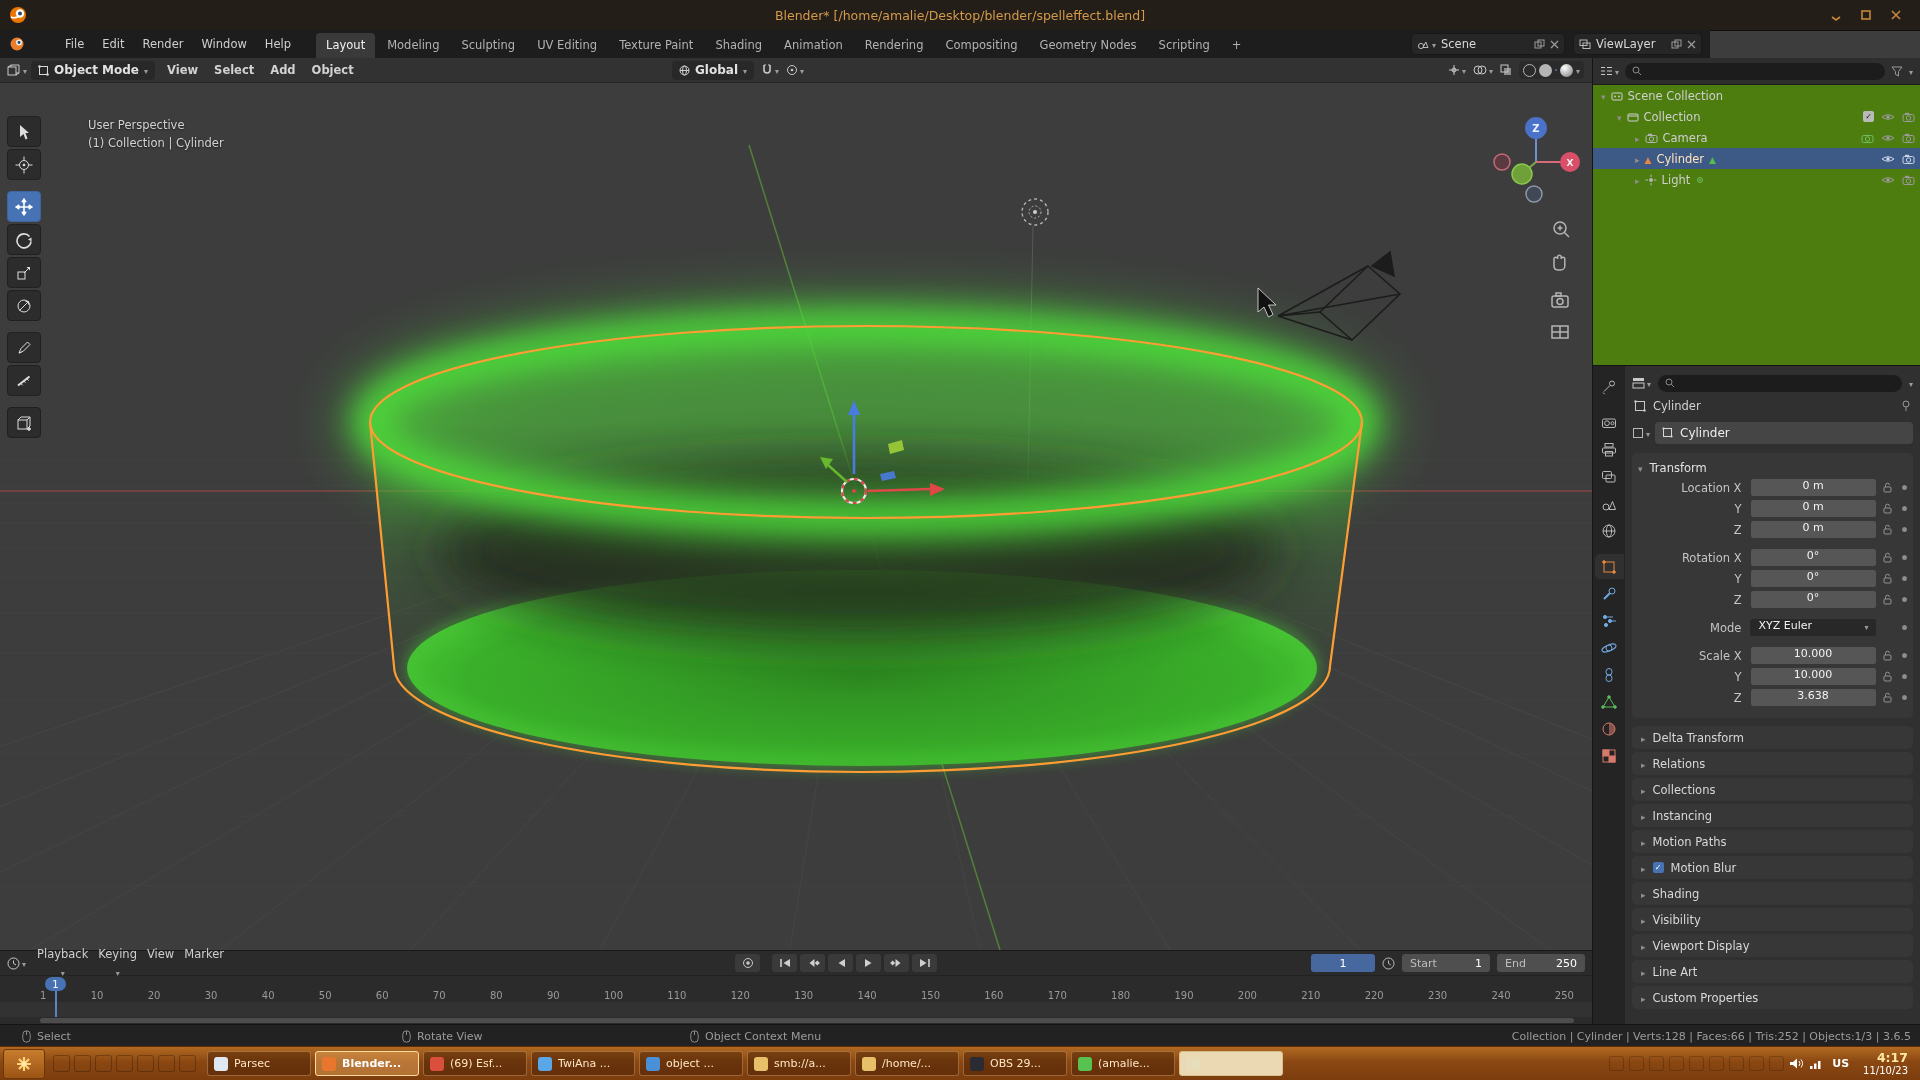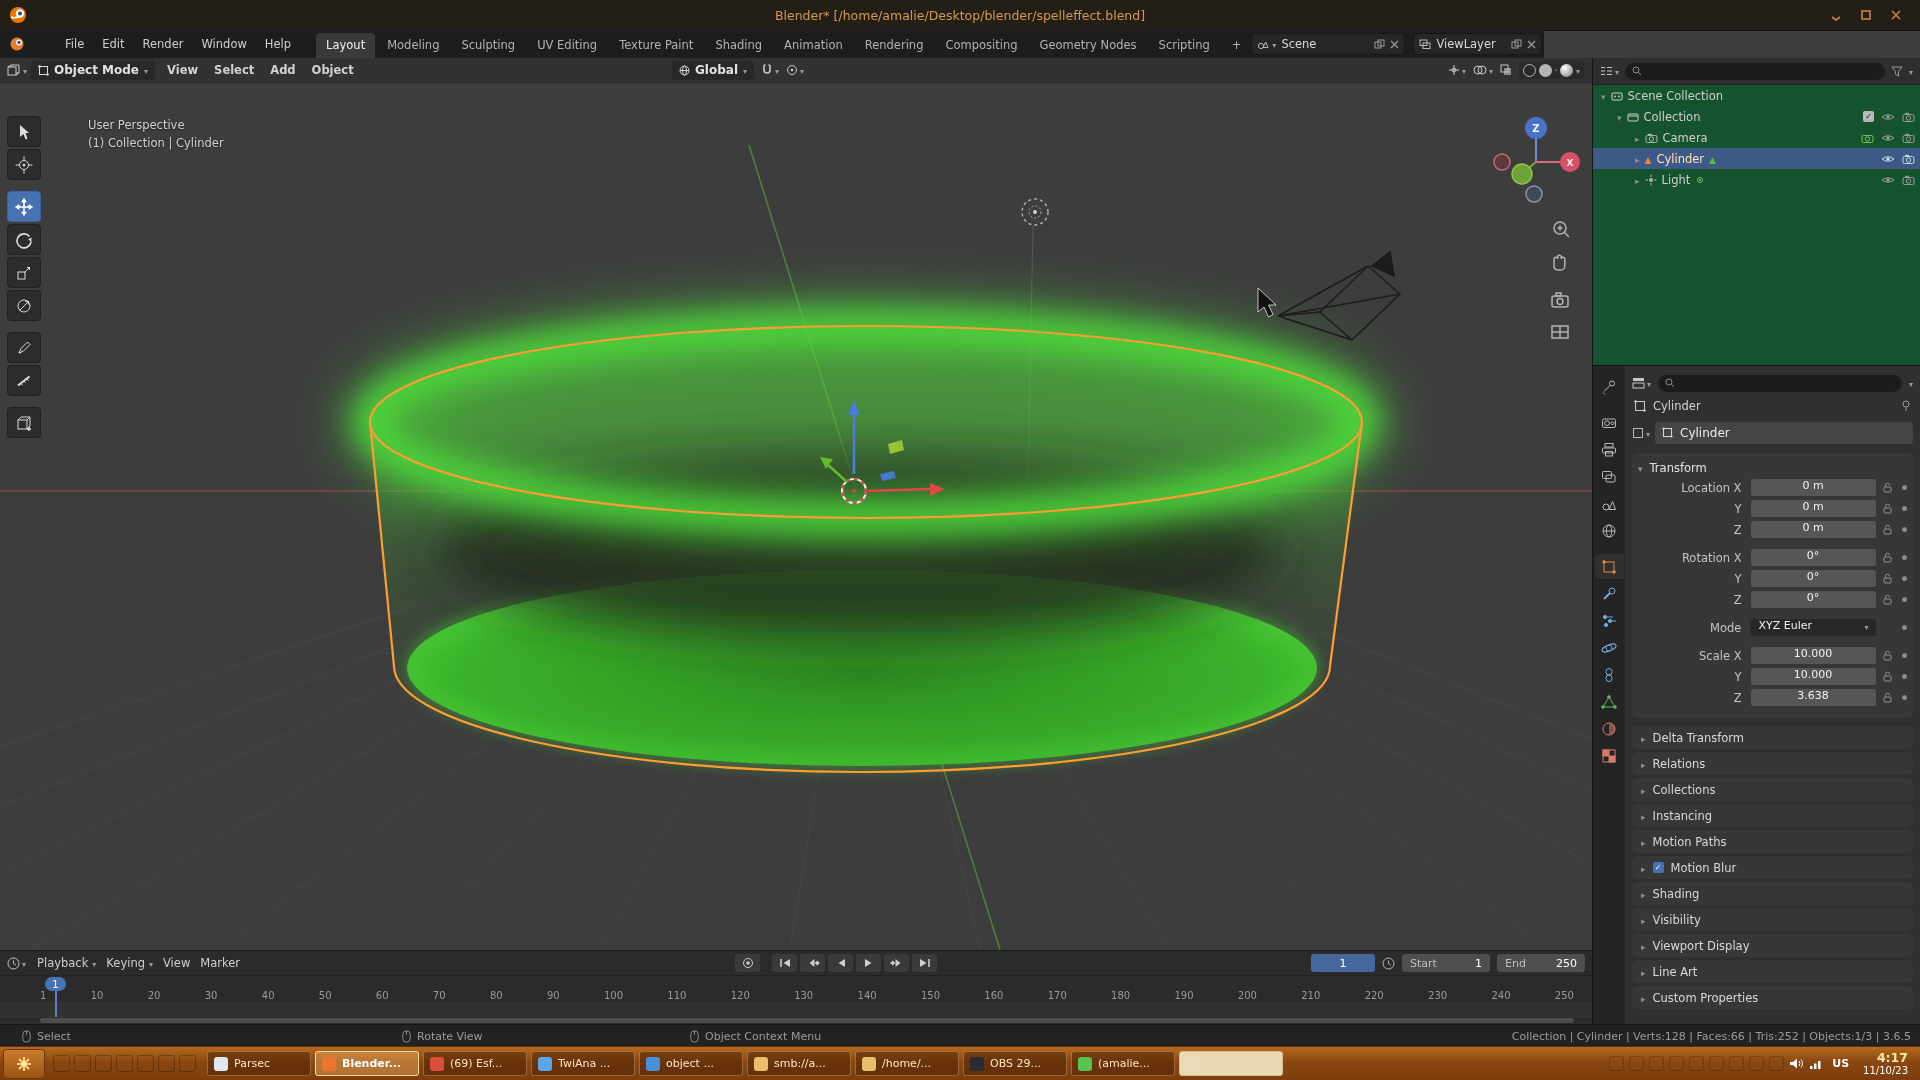--- a/index.html
+++ b/index.html
@@ -7,21 +7,21 @@
        font-family:"DejaVu Sans","Liberation Sans",sans-serif;font-size:12px;color:#d4d4d4;}
   svg{display:block}
   
   .titlebar{position:absolute;left:0;top:0;width:1920px;height:30px;background:#241e19;border-bottom:1px solid #110d09;}
   .tb-title{position:absolute;left:0;right:0;top:0;height:30px;display:flex;align-items:center;justify-content:center;
             color:#d59a4b;font-size:12.5px;}
   .tb-logo{position:absolute;left:9px;top:6px;}
   .wbtns{position:absolute;right:16px;top:7px;display:flex;gap:14px;}
   .wbtn{width:16px;height:16px;display:flex;align-items:center;justify-content:center;}
   
-  .topbar{position:absolute;left:0;top:30px;width:1544px;height:28px;background:#1d1d1d;border-bottom:1px solid #131313;
+  .topbar{position:absolute;left:0;top:30px;width:1710px;height:28px;background:#1d1d1d;border-bottom:1px solid #131313;
           display:flex;align-items:center;}
   .menus{display:flex;margin-left:30px;}
   .menu{padding:4px 9px;color:#cfcfcf;font-size:11.5px;}
   .tabs{display:flex;gap:2px;margin-left:16px;align-items:flex-end;height:28px;}
   .tab{padding:5px 10px 6px;color:#b2b2b2;font-size:11.5px;border-radius:4px 4px 0 0;white-space:nowrap;}
   .tab.active{background:#3a3a3a;color:#f1f1f1;}
   .scene-chips{margin-left:auto;display:flex;gap:8px;margin-right:8px;}
   .chip{display:flex;align-items:center;background:#262626;border:1px solid #181818;border-radius:4px;height:20px;padding:0 5px;gap:5px;color:#d8d8d8;font-size:11.5px;}
   .chip .cv{margin-left:-2px;}
   .cv::after{content:"▾";font-size:8px;color:#9b9b9b;}
@@ -50,21 +50,21 @@
   
   .viewport{position:absolute;left:0;top:108px;width:1592px;height:842px;background:#3d3d3d;overflow:hidden;}
   .vp-canvas{position:absolute;left:0;top:0;}
   .vp-text{position:absolute;left:88px;top:8px;line-height:18px;color:#d2d2d2;font-size:11.5px;text-shadow:0 1px 2px rgba(0,0,0,.55);}
   .toolcol{position:absolute;left:7px;top:8px;width:34px;display:flex;flex-direction:column;}
   .tool{height:29px;margin-bottom:2px;background:rgba(43,43,43,.93);border:1px solid #202020;border-radius:4px;
         display:flex;align-items:center;justify-content:center;}
   .tool.active{background:#4772b3;border-color:#3d65a2;}
   .tgap{height:9px;}
   
-  .outliner{position:absolute;left:1592px;top:58px;width:328px;height:308px;background:#14532d;border-left:1px solid #151515;border-bottom:1px solid #151515;box-sizing:border-box;}
+  .outliner{position:absolute;left:1592px;top:58px;width:328px;height:308px;background:#4d7c0f;border-left:1px solid #151515;border-bottom:1px solid #151515;box-sizing:border-box;}
   .ol-head{height:26px;background:#2e2e2e;border-bottom:1px solid #1e1e1e;display:flex;align-items:center;gap:6px;padding:0 7px;}
   .search{flex:1;height:17px;background:#1c1c1c;border-radius:9px;display:flex;align-items:center;padding:0 7px;gap:5px;}
   .ol-row{height:21px;display:flex;align-items:center;padding-right:5px;color:#cfcfcf;font-size:11.5px;gap:5px;}
   .ol-row.selected{background:#3d5a87;}
   .ol-row.selected .ol-label{color:#ffe3bc;}
   .ol-right{margin-left:auto;display:flex;align-items:center;gap:7px;}
   .olcheck{width:11px;height:11px;background:#b9b9b9;border-radius:2px;display:flex;align-items:center;justify-content:center;}
   .olcheck::after{content:"✓";font-size:8px;color:#1c1c1c;font-weight:bold;}
   .mesh-ic::before{content:"▲";font-size:9px;}
   .mesh-ic.orange{color:#e8873a;}
@@ -93,21 +93,21 @@
   .plock{width:17px;display:flex;justify-content:center;margin-left:4px;opacity:.8;}
   .prow.no_lock .plock{visibility:hidden;}
   .pdot{width:5px;height:5px;border-radius:50%;background:#8d8d8d;margin-left:6px;}
   .psection{height:23px;background:#373737;border-radius:5px;display:flex;align-items:center;gap:7px;padding:0 9px;margin-bottom:3px;color:#d8d8d8;font-size:11.5px;}
   .pscheck{display:none;width:11px;height:11px;background:#4772b3;border-radius:2px;align-items:center;justify-content:center;}
   .pscheck::after{content:"✓";font-size:8px;color:#fff;}
   .psection.checkbox .pscheck{display:flex;}
   
   .timeline{position:absolute;left:0;top:950px;width:1592px;height:74px;background:#2b2b2b;border-top:1px solid #191919;box-sizing:border-box;}
   .tl-head{height:24px;display:flex;align-items:center;padding:0 7px;gap:6px;border-bottom:1px solid #222;position:relative;}
-  .tmenu{display:flex;align-items:center;gap:4px;color:#cfcfcf;font-size:11.5px;padding:0 5px;}
+  .tmenu{display:flex;align-items:center;gap:4px;color:#cfcfcf;font-size:11.5px;padding:0 5px;flex-direction:column;}
   .tmenu .ddc{display:none;}
   .tmenu.dd .ddc{display:inline;}
   .ddc::after{content:"▾";font-size:8px;color:#9b9b9b;}
   .transport{position:absolute;left:735px;display:flex;gap:3px;align-items:center;}
   .tbtn{width:25px;height:18px;background:#3a3a3a;border-radius:3px;display:flex;align-items:center;justify-content:center;}
   .tl-right{margin-left:auto;display:flex;align-items:center;gap:7px;}
   .framefield{width:64px;height:18px;background:#47679f;border-radius:3px;color:#fff;display:flex;align-items:center;justify-content:center;font-size:11px;}
   .sefield{width:88px;height:18px;background:#4f4f4f;border-radius:3px;display:flex;align-items:center;padding:0 8px;font-size:11px;box-sizing:border-box;}
   .sefield .sl{color:#bdbdbd;}
   .sefield .sv{margin-left:auto;color:#fff;}

